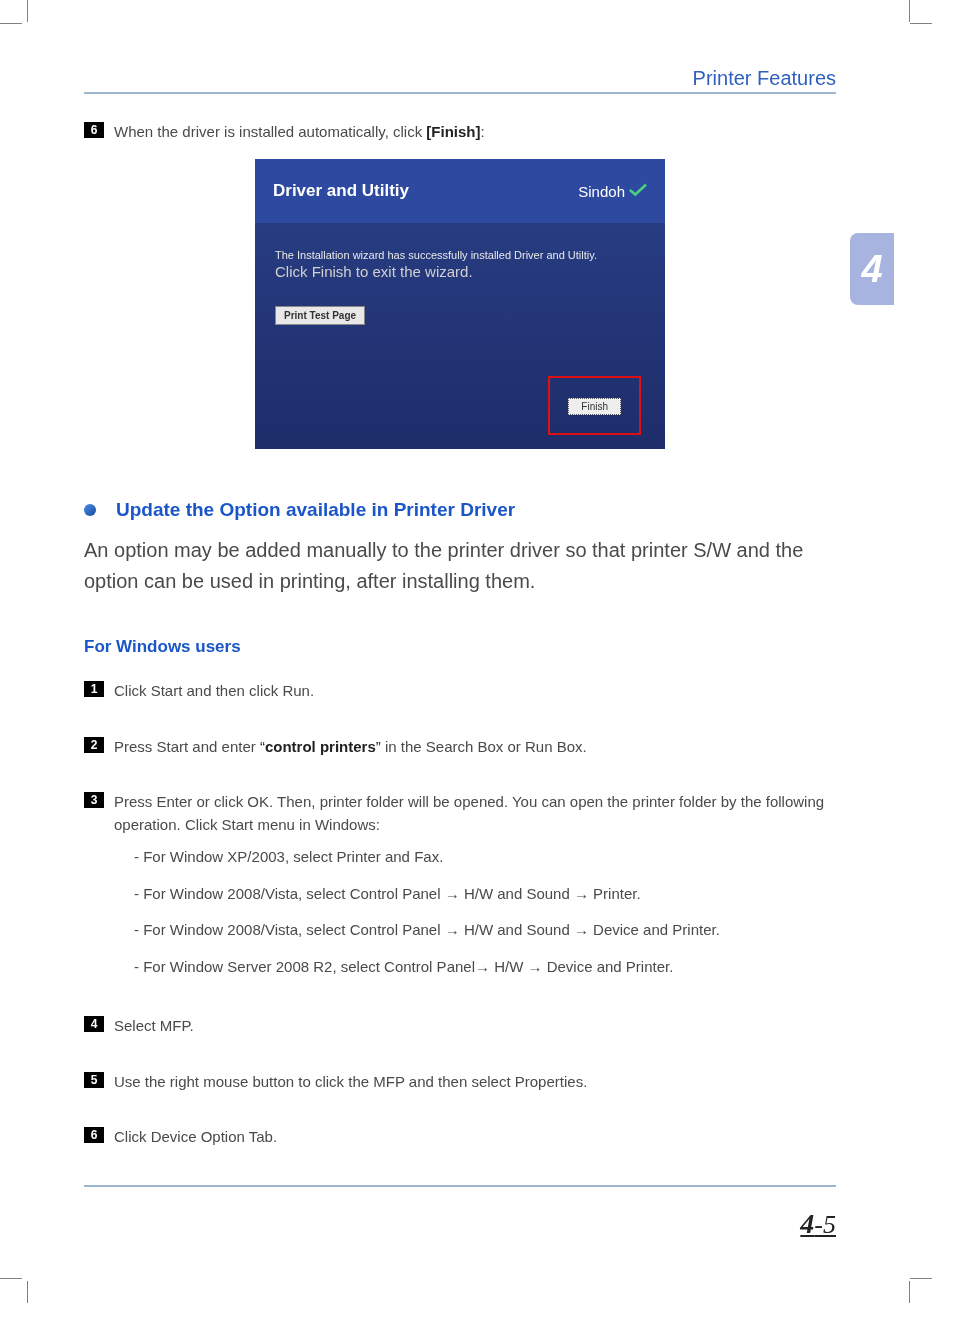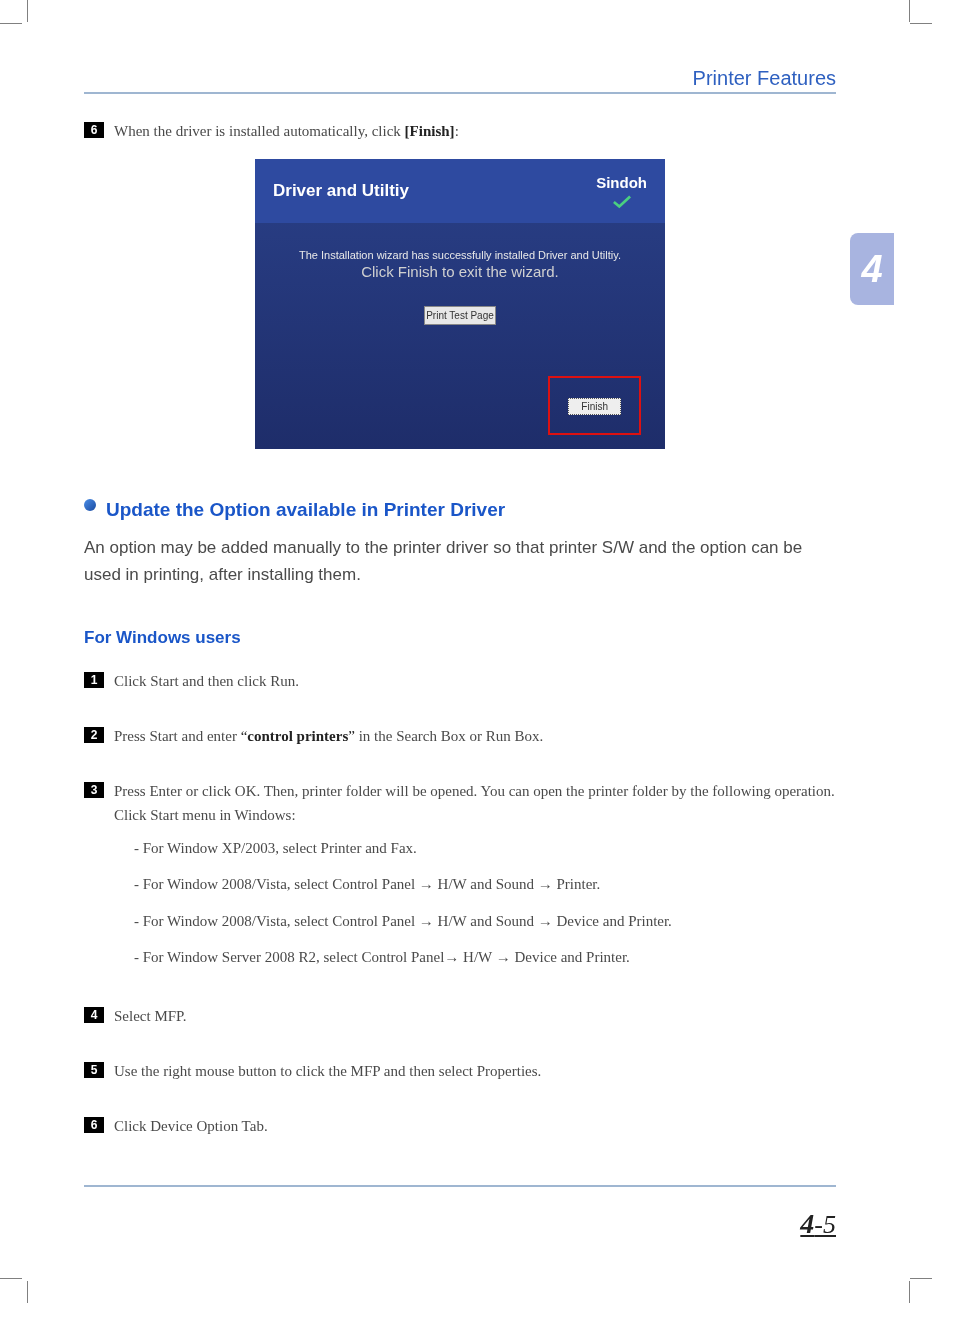--- a/index.html
+++ b/index.html
@@ -16,38 +16,38 @@
   .crop-br-v { bottom: 24px; right: 44px; height: 22px; width: 1px; }
   .header-title { position: absolute; top: 67px; right: 118px; color: #2e60c0; font-size: 20px; }
   .rule { position: absolute; left: 84px; right: 118px; }
   .rule-top { top: 92px; border-top: 2px solid #9fb6d1; }
   .rule-bottom { top: 1185px; border-top: 2px solid #9fb6d1; }
   .tab { position: absolute; right: 60px; top: 233px; width: 44px; height: 72px; background: #a8b4e0; border-top-left-radius: 8px; border-bottom-left-radius: 8px; display: flex; align-items: center; justify-content: center; }
   .tab span { color: #fff; font-size: 38px; font-weight: bold; font-style: italic; }
   .content { position: absolute; left: 84px; right: 118px; top: 120px; }
   .step { display: flex; align-items: flex-start; gap: 10px; margin-bottom: 16px; }
   .step-num { flex: 0 0 auto; width: 20px; height: 16px; background: #000; color: #fff; font-size: 12px; font-weight: bold; display: flex; align-items: center; justify-content: center; margin-top: 2px; }
-  .step-body { flex: 1; font-size: 15px; line-height: 1.55; color: #4a4a4a; font-family: Liberation Serif, serif; }
+  .step-body { flex: 1; font-size: 15px; line-height: 1.55; color: #4a4a4a; }
   .step-body .bold { color: #222; font-weight: 600; }
   .screenshot-wrap { display: flex; justify-content: center; margin: 14px 0 50px; }
   .installer { width: 410px; height: 290px; background: #2b3a7a; background: linear-gradient(#2a4088, #1e2d6a); position: relative; font-family: Tahoma, sans-serif; }
   .installer-header { height: 64px; background: #2e4aa0; display: flex; align-items: center; justify-content: space-between; padding: 0 18px; }
   .installer-title { color: #fff; font-weight: bold; font-size: 17px; }
-  .installer-brand { color: #fff; font-weight: bold; font-size: 15px; display: flex; align-items: center; gap: 4px; flex-direction: column; }
+  .installer-brand { color: #fff; font-weight: normal; font-size: 15px; display: flex; gap: 4px; }
   .installer-brand svg { width: 18px; height: 14px; }
-  .installer-body { padding: 26px 20px 0; text-align: center; }
+  .installer-body { padding: 26px 20px 0; }
   .installer-msg1 { color: #e8e8e8; font-size: 11px; }
   .installer-msg2 { color: #d0d0d0; font-size: 15px; margin-top: 2px; }
-  .print-test { margin-top: 26px; display: inline-block; background: #e8e8e8; color: #333; font-size: 10px; padding: 3px 1px; border: 1px solid #888; }
+  .print-test { margin-top: 26px; display: inline-block; background: #e8e8e8; color: #333; font-size: 10px; padding: 3px 8px; border: 1px solid #888; font-weight: bold; }
   .finish-wrap { position: absolute; right: 24px; bottom: 14px; border: 2px solid #d11; padding: 18px; }
   .finish-btn { display: inline-block; background: #eee; color: #333; font-size: 10px; padding: 2px 12px; border: 1px dotted #555; }
-  .section-head { display: flex; gap: 10px; margin-bottom: 14px; }
+  .section-head { display: flex; align-items: center; gap: 20px; margin-bottom: 14px; }
   .bullet-circle { width: 12px; height: 12px; border-radius: 50%; background: linear-gradient(135deg, #4a8ee8, #1a4aa0); flex: 0 0 auto; }
   .section-head h2 { color: #1a56c8; font-size: 19px; font-weight: bold; }
-  .para { font-size: 17px; line-height: 1.55; color: #4a4a4a; margin-bottom: 40px; }
+  .para { font-size: 20px; line-height: 1.55; color: #4a4a4a; margin-bottom: 40px; }
   .subhead { color: #1a56c8; font-size: 17px; font-weight: bold; margin-bottom: 22px; }
   .sublist { margin: 10px 0 16px 20px; }
   .sublist li { list-style: none; font-size: 15px; line-height: 1.5; color: #4a4a4a; margin-bottom: 14px; text-indent: -14px; padding-left: 14px; }
   .sublist li::before { content: "- "; }
   .page-num { position: absolute; right: 118px; top: 1208px; font-family: Georgia, 'Times New Roman', serif; font-style: italic; font-size: 26px; color: #222; text-decoration: underline; }
   .page-num .chap { font-weight: bold; font-size: 28px; }
   .steps-block .step { margin-bottom: 32px; }
   .steps-block .step:nth-child(3) { margin-bottom: 20px; }
   .steps-block .step:nth-child(3) .step-body > span:first-child { display:block; }
   .quote { color: #222; }

